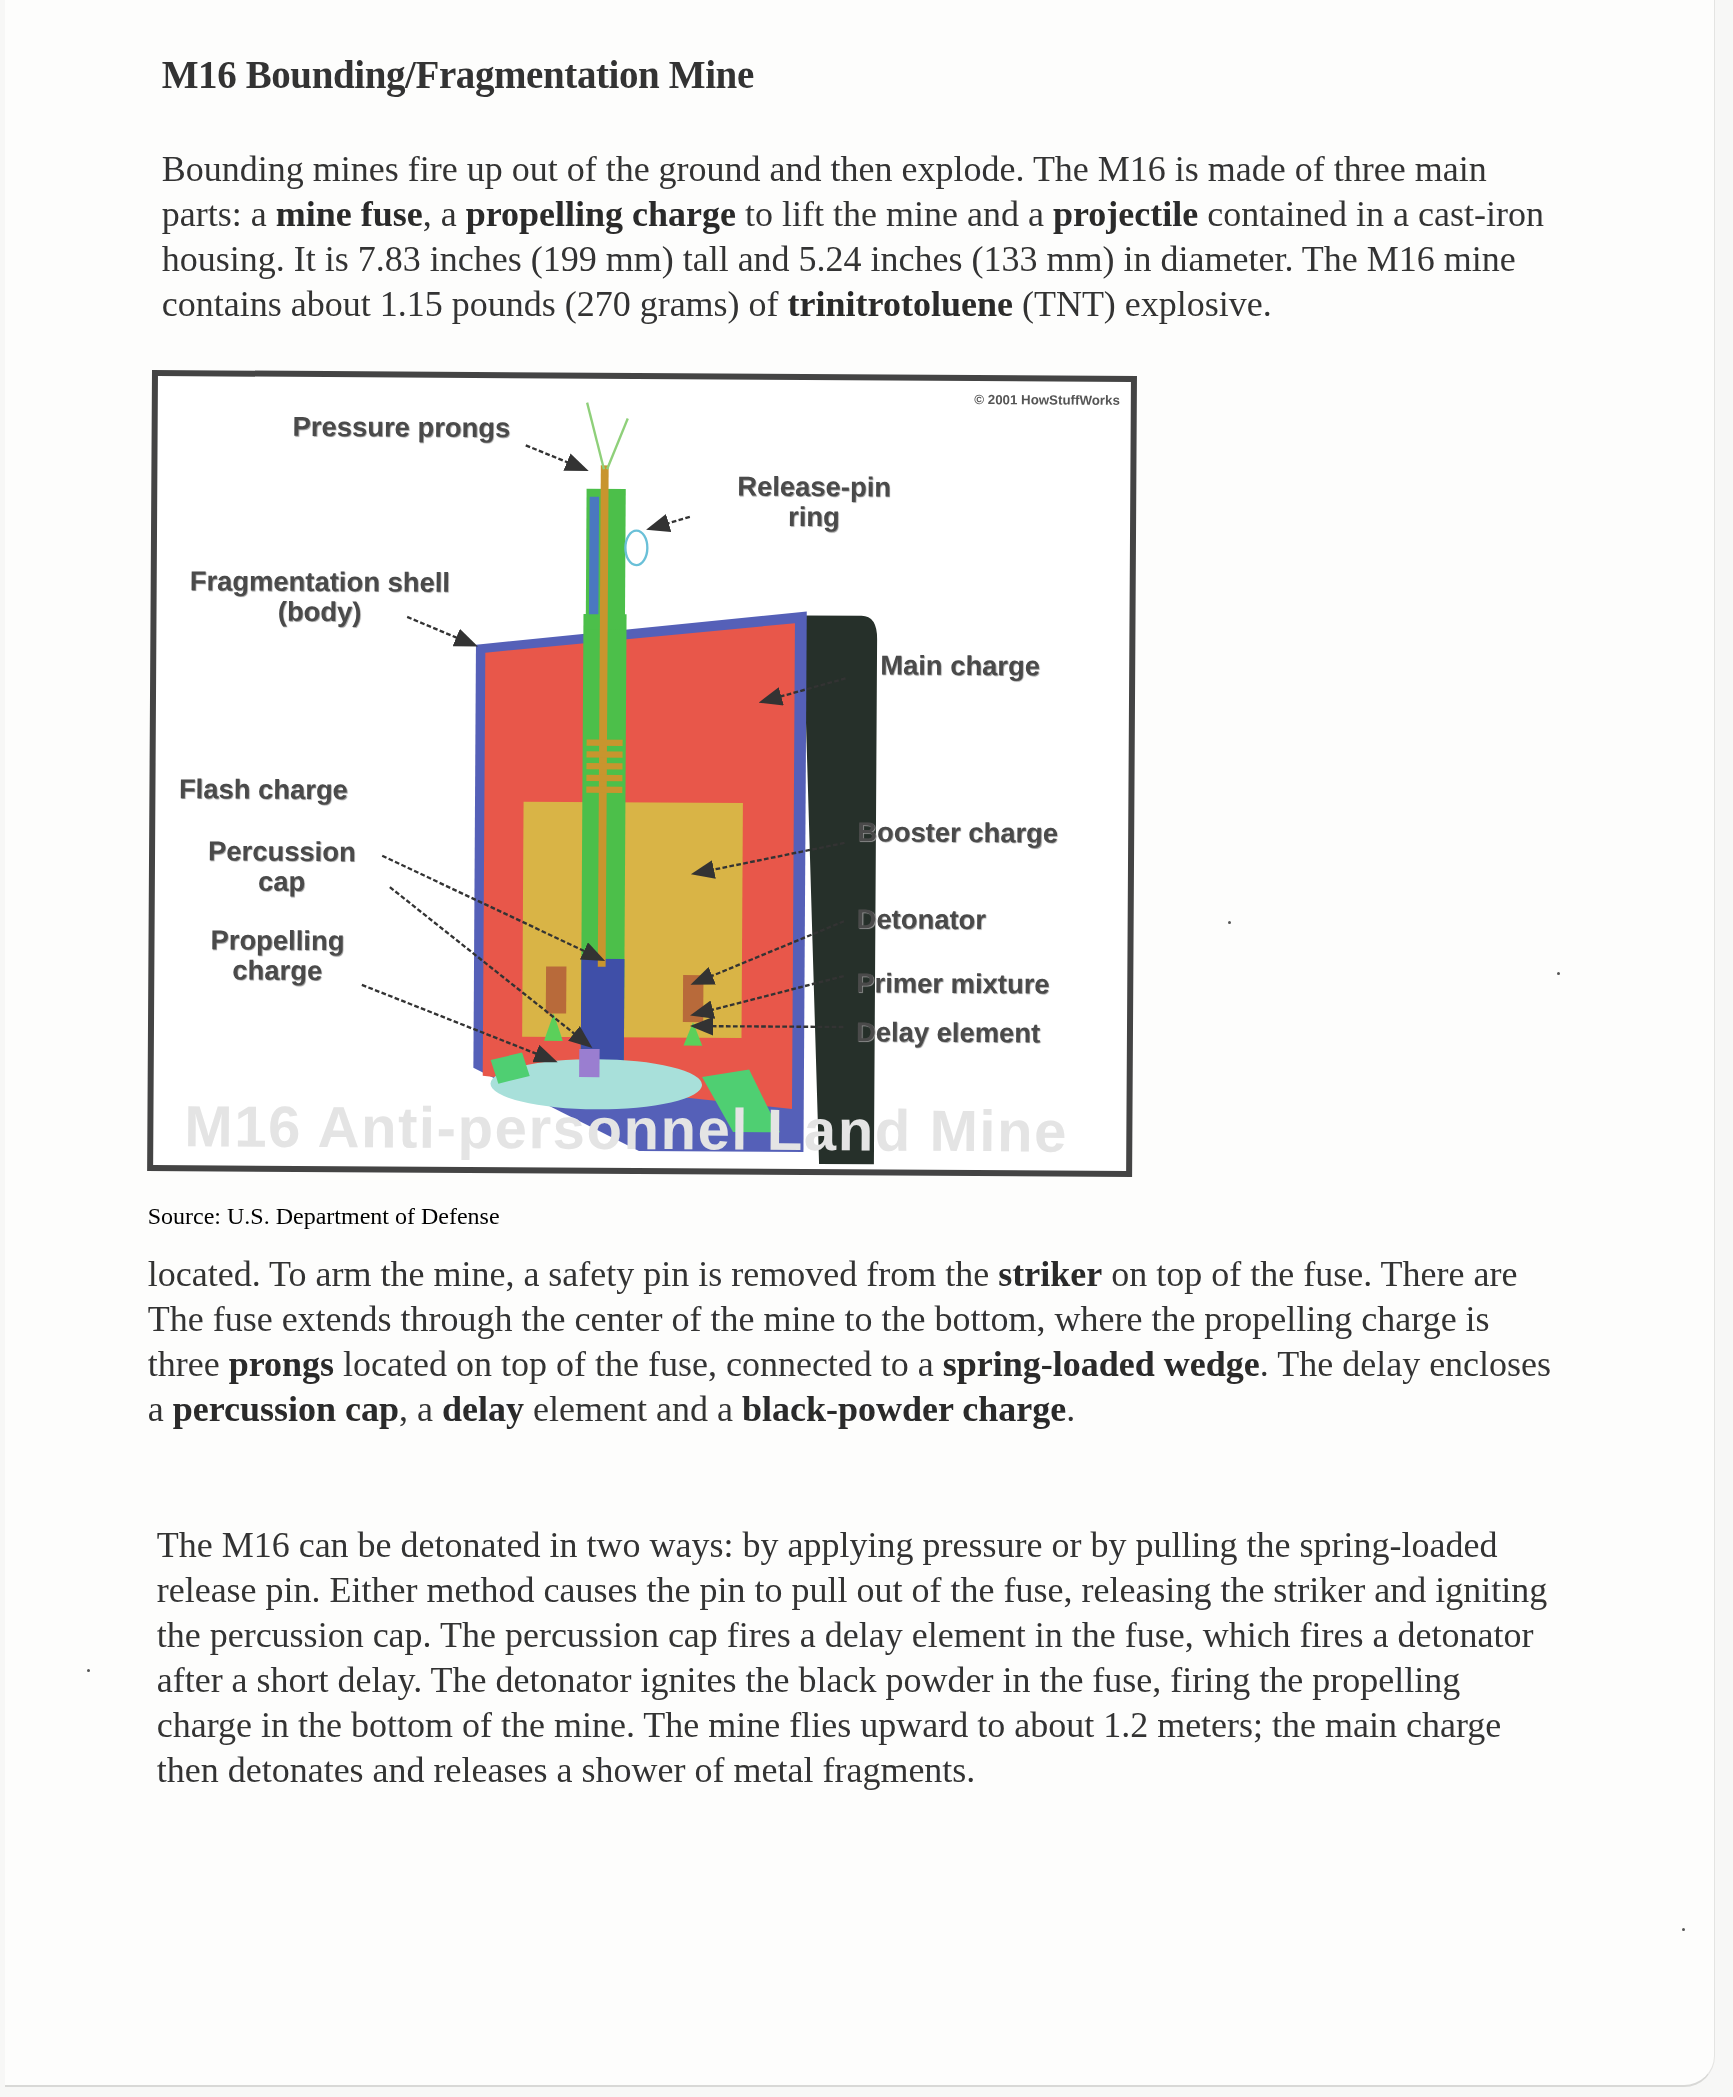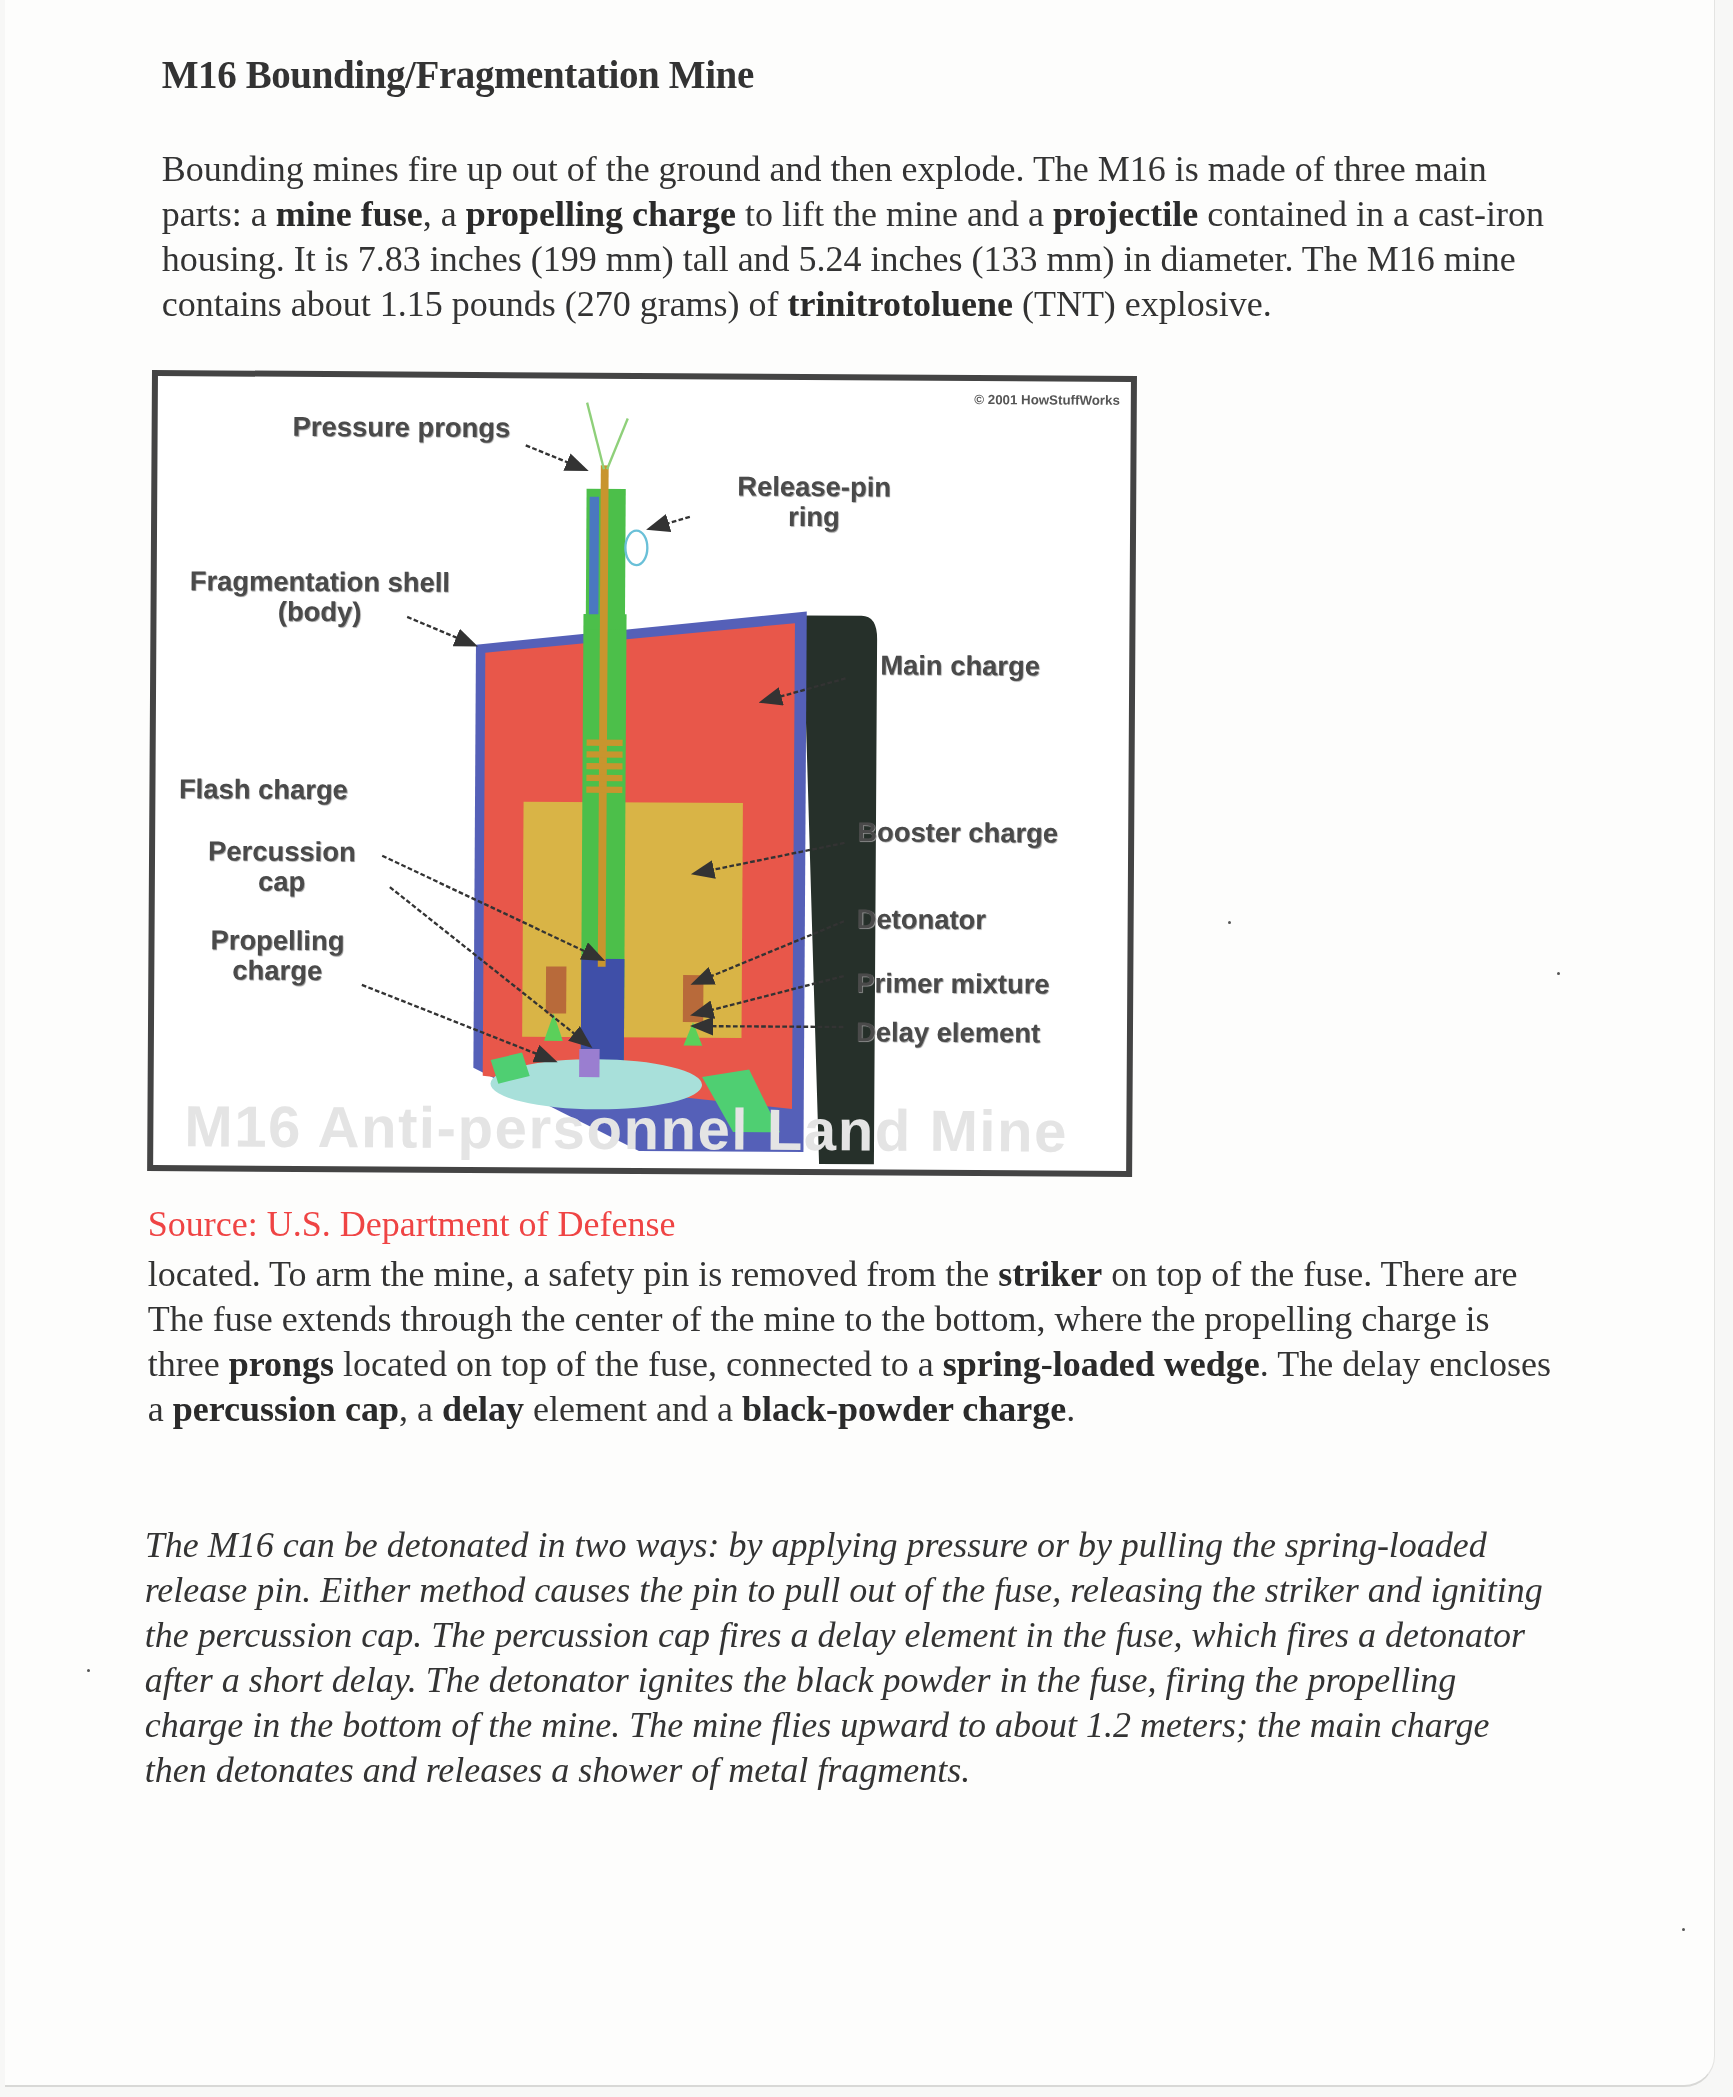--- a/index.html
+++ b/index.html
@@ -16,22 +16,22 @@
       position: absolute; left: 157px; top: 52px; font-size: 39px; font-weight: bold; letter-spacing: -0.4px; color: #333;
       white-space: nowrap;
     }
     .para {
       position: absolute; font-size: 36px; line-height: 45px; color: #333; white-space: nowrap;
     }
     .para .line { display: block; }
     .para b { font-weight: bold; color: #2a2a2a; }
     #p1 { left: 157px; top: 147px; }
     #p2 { left: 143px; top: 1252px; }
-    #p3 { left: 140px; top: 1523px; font-style: italic; }
-    .source { position: absolute; left: 143px; top: 1203px; font-size: 36px; color: #ef4444; }
+    #p3 { left: 152px; top: 1523px; }
+    .source { position: absolute; left: 143px; top: 1203px; font-size: 24px; color: #000000; }
 
     .figure {
       position: absolute; left: 147px; top: 370px; width: 973px; height: 789px;
       border: 6.3px solid #444; background: #fff; transform: rotate(0.35deg); transform-origin: top left;
     }
     .figure svg { position: absolute; left: 0; top: 0; }
     .lbl {
       position: absolute; font-family: "Liberation Sans", "DejaVu Sans", sans-serif; font-weight: bold;
       font-size: 27.4px; line-height: 30px; color: #4a4a4a; text-align: center; white-space: nowrap;
       text-shadow: 0.8px 0.8px 0.8px #999;

